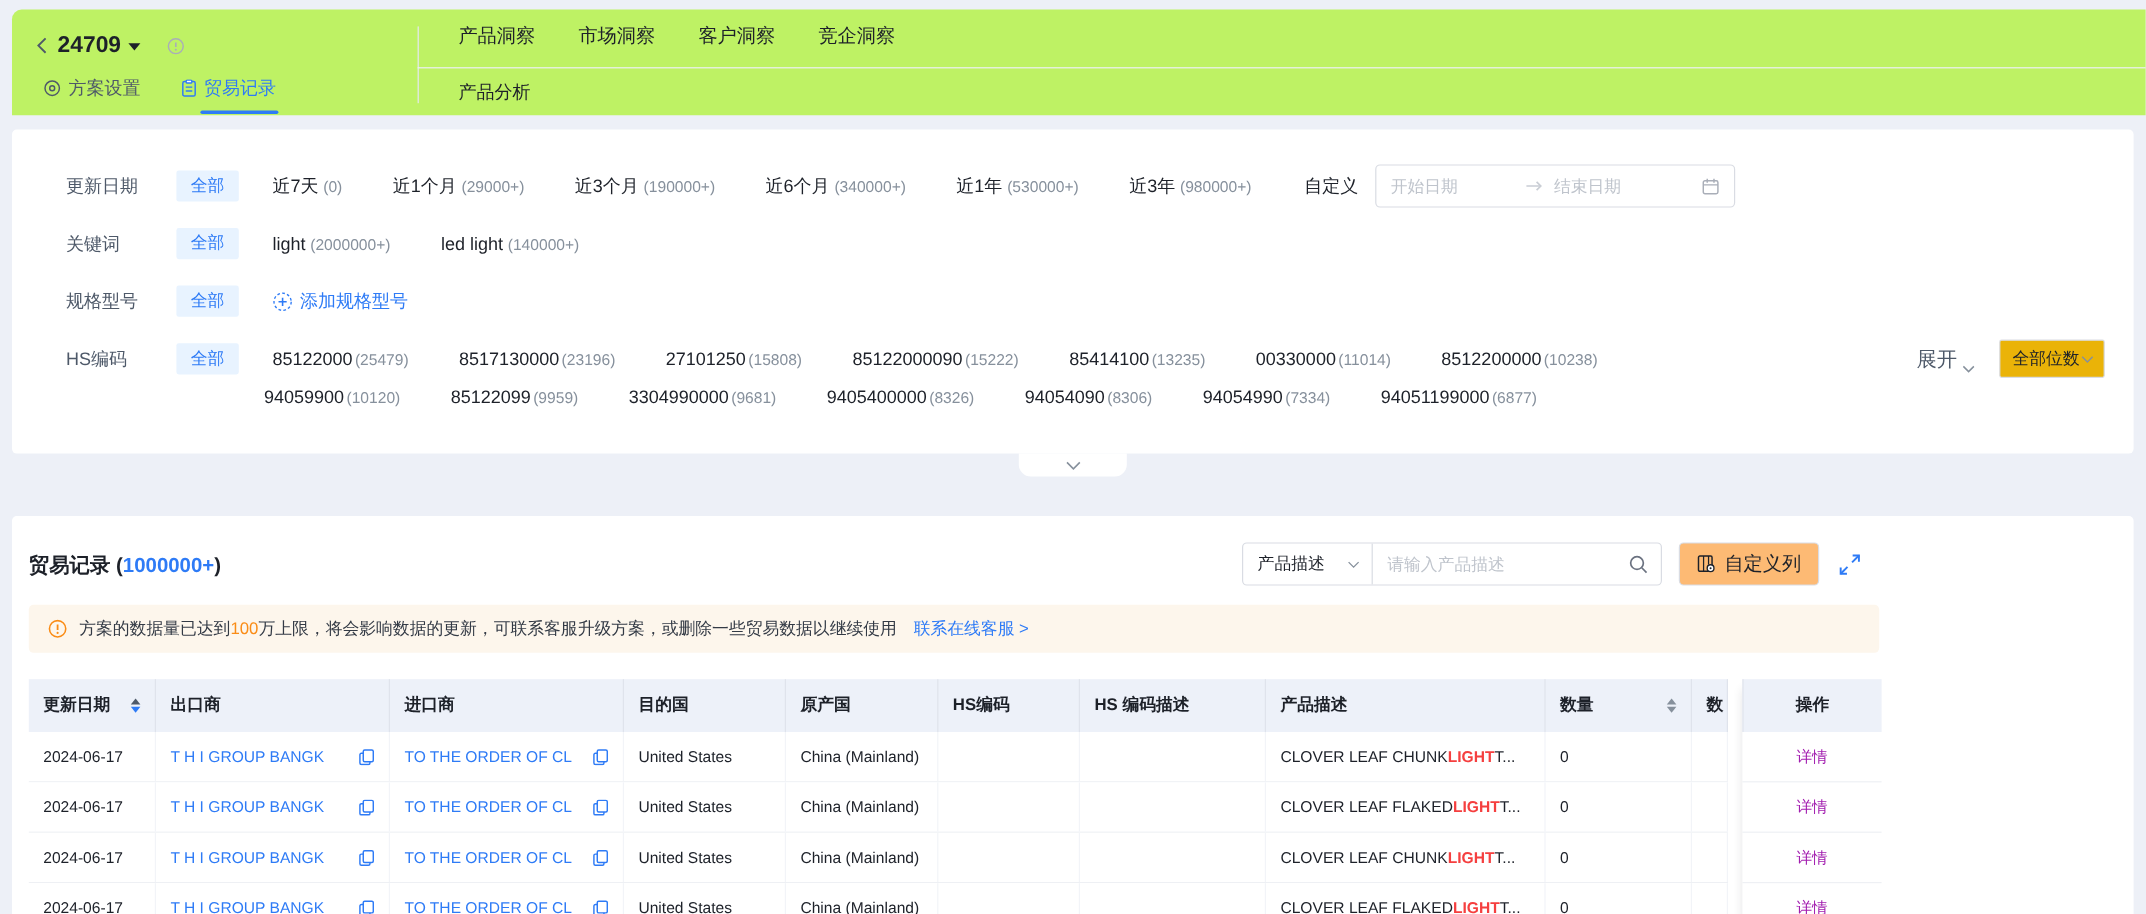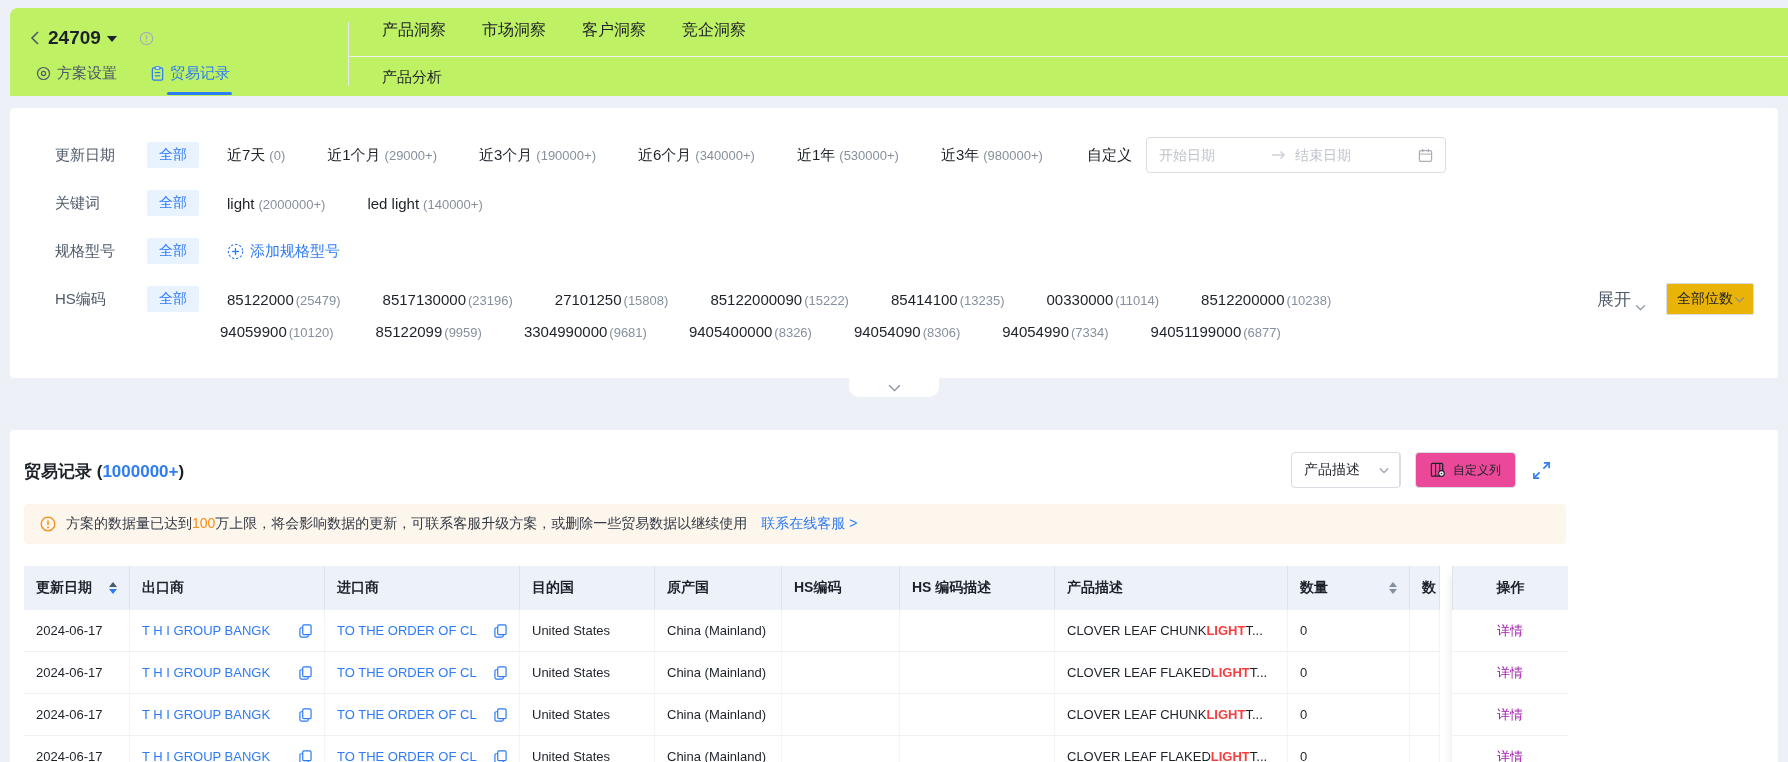--- a/index.html
+++ b/index.html
@@ -63,21 +63,21 @@
   .rec-title .cnt { color:#2e7bf6; }
   .rec-tools { position:absolute; right:226px; top:22px; display:flex; align-items:center; gap:14px; height:36px; }
   .search-group { display:flex; align-items:center; height:36px; border:1px solid #d9dce3; border-radius:4px; background:#fff; }
   .field-select { display:flex; align-items:center; justify-content:space-between; width:108px; height:100%;
     padding:0 10px 0 12px; border-right:1px solid #d9dce3; font-size:14px; color:#1d2129; cursor:pointer; }
   .search-input-wrap { display:flex; align-items:center; width:240px; height:100%; padding:0 10px 0 12px; }
   .search-input-wrap input { flex:1; border:none; outline:none; font-size:14px; color:#1d2129;
     font-family:"Liberation Sans",sans-serif; }
   .search-input-wrap input::placeholder { color:#bfc4cc; }
   .cc-btn { display:flex; align-items:center; gap:7px; height:36px; padding:0 14px; border:1px solid #d9dce3;
-    border-radius:4px; font-size:12px; color:#1d2129; background:#ec4899; cursor:pointer;justify-content:space-between; }
+    border-radius:4px; font-size:16px; color:#1d2129; background:#fdba74; cursor:pointer;justify-content:space-between; }
   .fs-btn { width:22px; height:22px; display:flex; align-items:center; justify-content:center; cursor:pointer; }
 
   .notice { margin:14px 212px 0 14px; height:40px; background:#fdf6ec; border-radius:4px;
     display:flex; align-items:center; padding:0 16px; gap:10px; font-size:14px; color:#333a45; white-space:nowrap; }
   .notice .num { color:#fa8c16; }
   .notice .link { color:#2e7bf6; cursor:pointer; margin-left:4px; }
 
   
   .tbl { position:relative; margin:22px 0 0 14px; width:1544px; }
   .thead { display:flex; width:1416px; height:44px; background:#edf1f9; font-size:14px; font-weight:bold; color:#1d2129; }
@@ -329,20 +329,27 @@
       <span>贸易记录 (</span><span class="cnt">1000000+</span><span>)</span>
     </div>
     <div class="rec-tools">
       <div class="search-group">
         <div class="field-select">
           <span>产品描述</span>
           <svg width="10" height="7" viewBox="0 0 12 8">
               <polyline points="1,1.5 6,6.5 11,1.5" fill="none" stroke="#86909c" stroke-width="1.3"></polyline>
             </svg>
         </div>
+        <div class="search-input-wrap">
+          <input placeholder="请输入产品描述" style="">
+          <svg width="17" height="17" viewBox="0 0 18 18">
+              <circle cx="7.6" cy="7.6" r="5.6" fill="none" stroke="#6b7280" stroke-width="1.5"></circle>
+              <line x1="11.8" y1="11.8" x2="16" y2="16" stroke="#6b7280" stroke-width="1.5"></line>
+            </svg>
+        </div>
       </div>
       <button class="cc-btn">
         <svg width="16" height="16" viewBox="0 0 17 17">
             <rect x="1.5" y="1.5" width="12" height="13.5" rx="1.2" fill="none" stroke="#1d2129" stroke-width="1.3"></rect>
             <line x1="6" y1="1.5" x2="6" y2="15" stroke="#1d2129" stroke-width="1.1"></line>
             <line x1="10.4" y1="1.5" x2="10.4" y2="9" stroke="#1d2129" stroke-width="1.1"></line>
             <circle cx="12.2" cy="12.2" r="3" fill="#fff" stroke="#1d2129" stroke-width="1.2"></circle>
             <circle cx="12.2" cy="12.2" r="0.9" fill="#1d2129"></circle>
           </svg>
         <span>自定义列</span>

